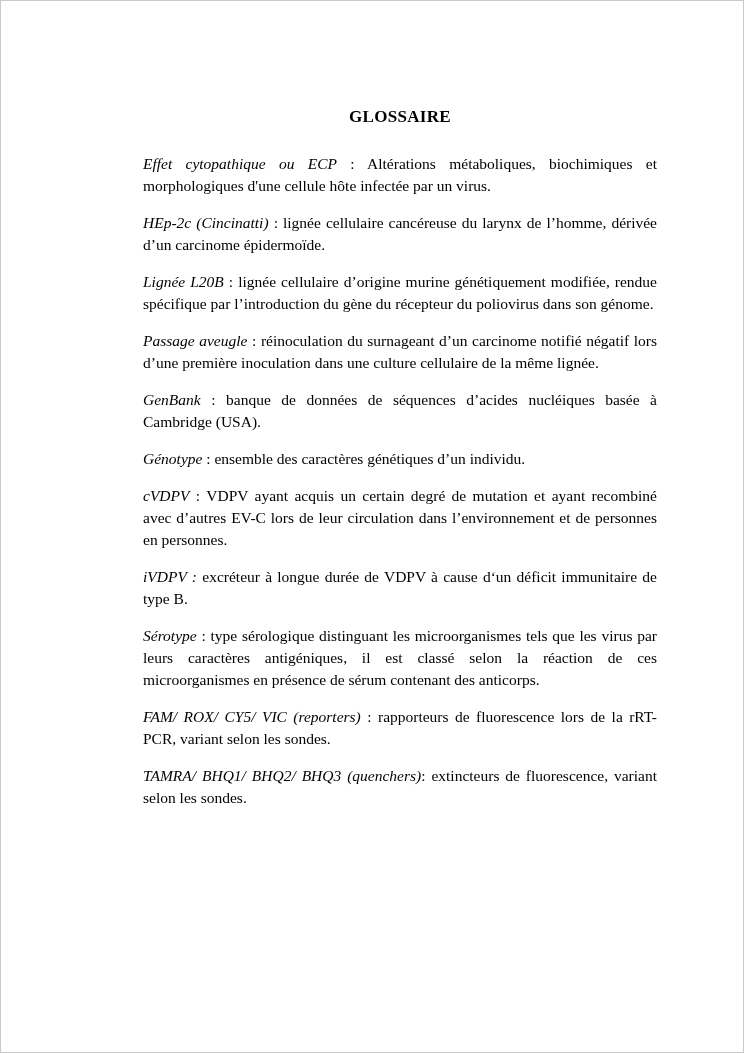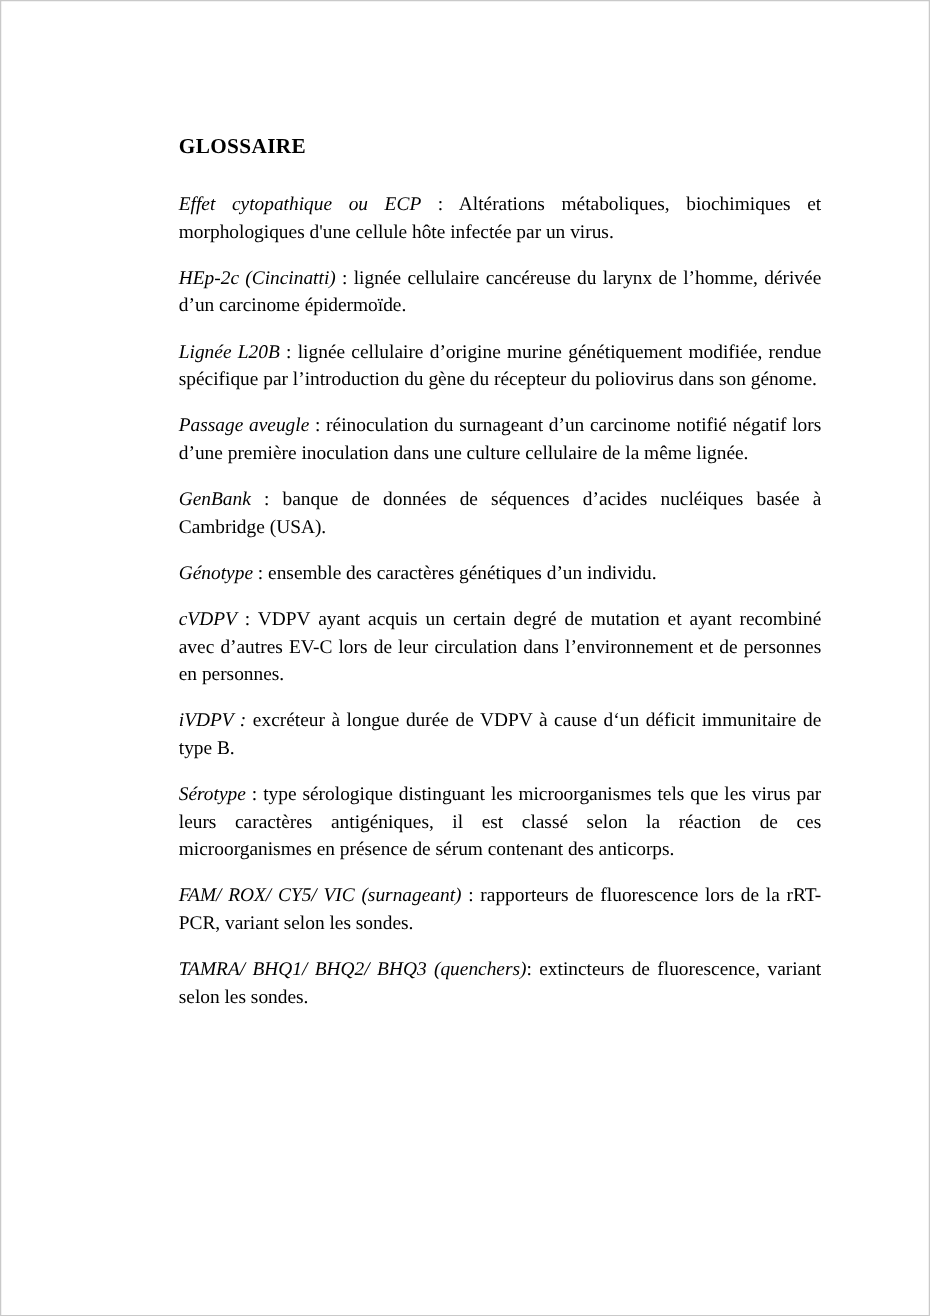--- a/index.html
+++ b/index.html
@@ -20,21 +20,21 @@
   }
   .content {
     position: absolute;
     left: 142px;
     top: 106px;
     width: 514px;
   }
   .title {
     font-size: 17px;
     font-weight: 700;
-    text-align: left;
+    text-align: center;
     letter-spacing: 0.3px;
     margin: 0 0 26px 0;
   }
   .entry {
     font-size: 15.5px;
     line-height: 22px;
     text-align: justify;
     margin: 0 0 15px 0;
   }
   
@@ -67,18 +67,18 @@
 
     <p class="entry"><span class="term">Génotype</span><span class="sep"> : </span><span class="def">ensemble des caractères génétiques d’un individu.</span></p>
 
     <p class="entry"><span class="term">cVDPV</span><span class="sep"> : </span><span class="def">VDPV ayant acquis un certain degré de mutation et ayant recombiné avec d’autres EV-C lors de leur circulation dans l’environnement et de personnes en personnes.</span></p>
 
     <p class="entry"><span class="term">iVDPV :</span><span class="sep"> </span><span class="def">excréteur à longue durée de VDPV à cause d‘un déficit immunitaire de type B.</span></p>
 
     <p class="entry"><span class="term">Sérotype</span><span class="sep"> : </span><span class="def">type sérologique distinguant les microorganismes tels que les virus par leurs caractères antigéniques, il est classé selon la réaction de ces microorganismes en présence de sérum contenant des anticorps.</span></p>
 
 
-    <p class="entry"><span class="term">FAM/ ROX/ CY5/ VIC (surnageant)</span><span class="sep"> : </span><span class="def">rapporteurs de fluorescence lors de la rRT-PCR, variant selon les sondes.</span></p>
+    <p class="entry"><span class="term">FAM/ ROX/ CY5/ VIC (reporters)</span><span class="sep"> : </span><span class="def">rapporteurs de fluorescence lors de la rRT-PCR, variant selon les sondes.</span></p>
 
     <p class="entry"><span class="term">TAMRA/ BHQ1/ BHQ2/ BHQ3 (quenchers)</span><span class="sep">: </span><span class="def">extincteurs de fluorescence, variant selon les sondes.</span></p>
 
   </div>
 </div>
 
 </body></html>

